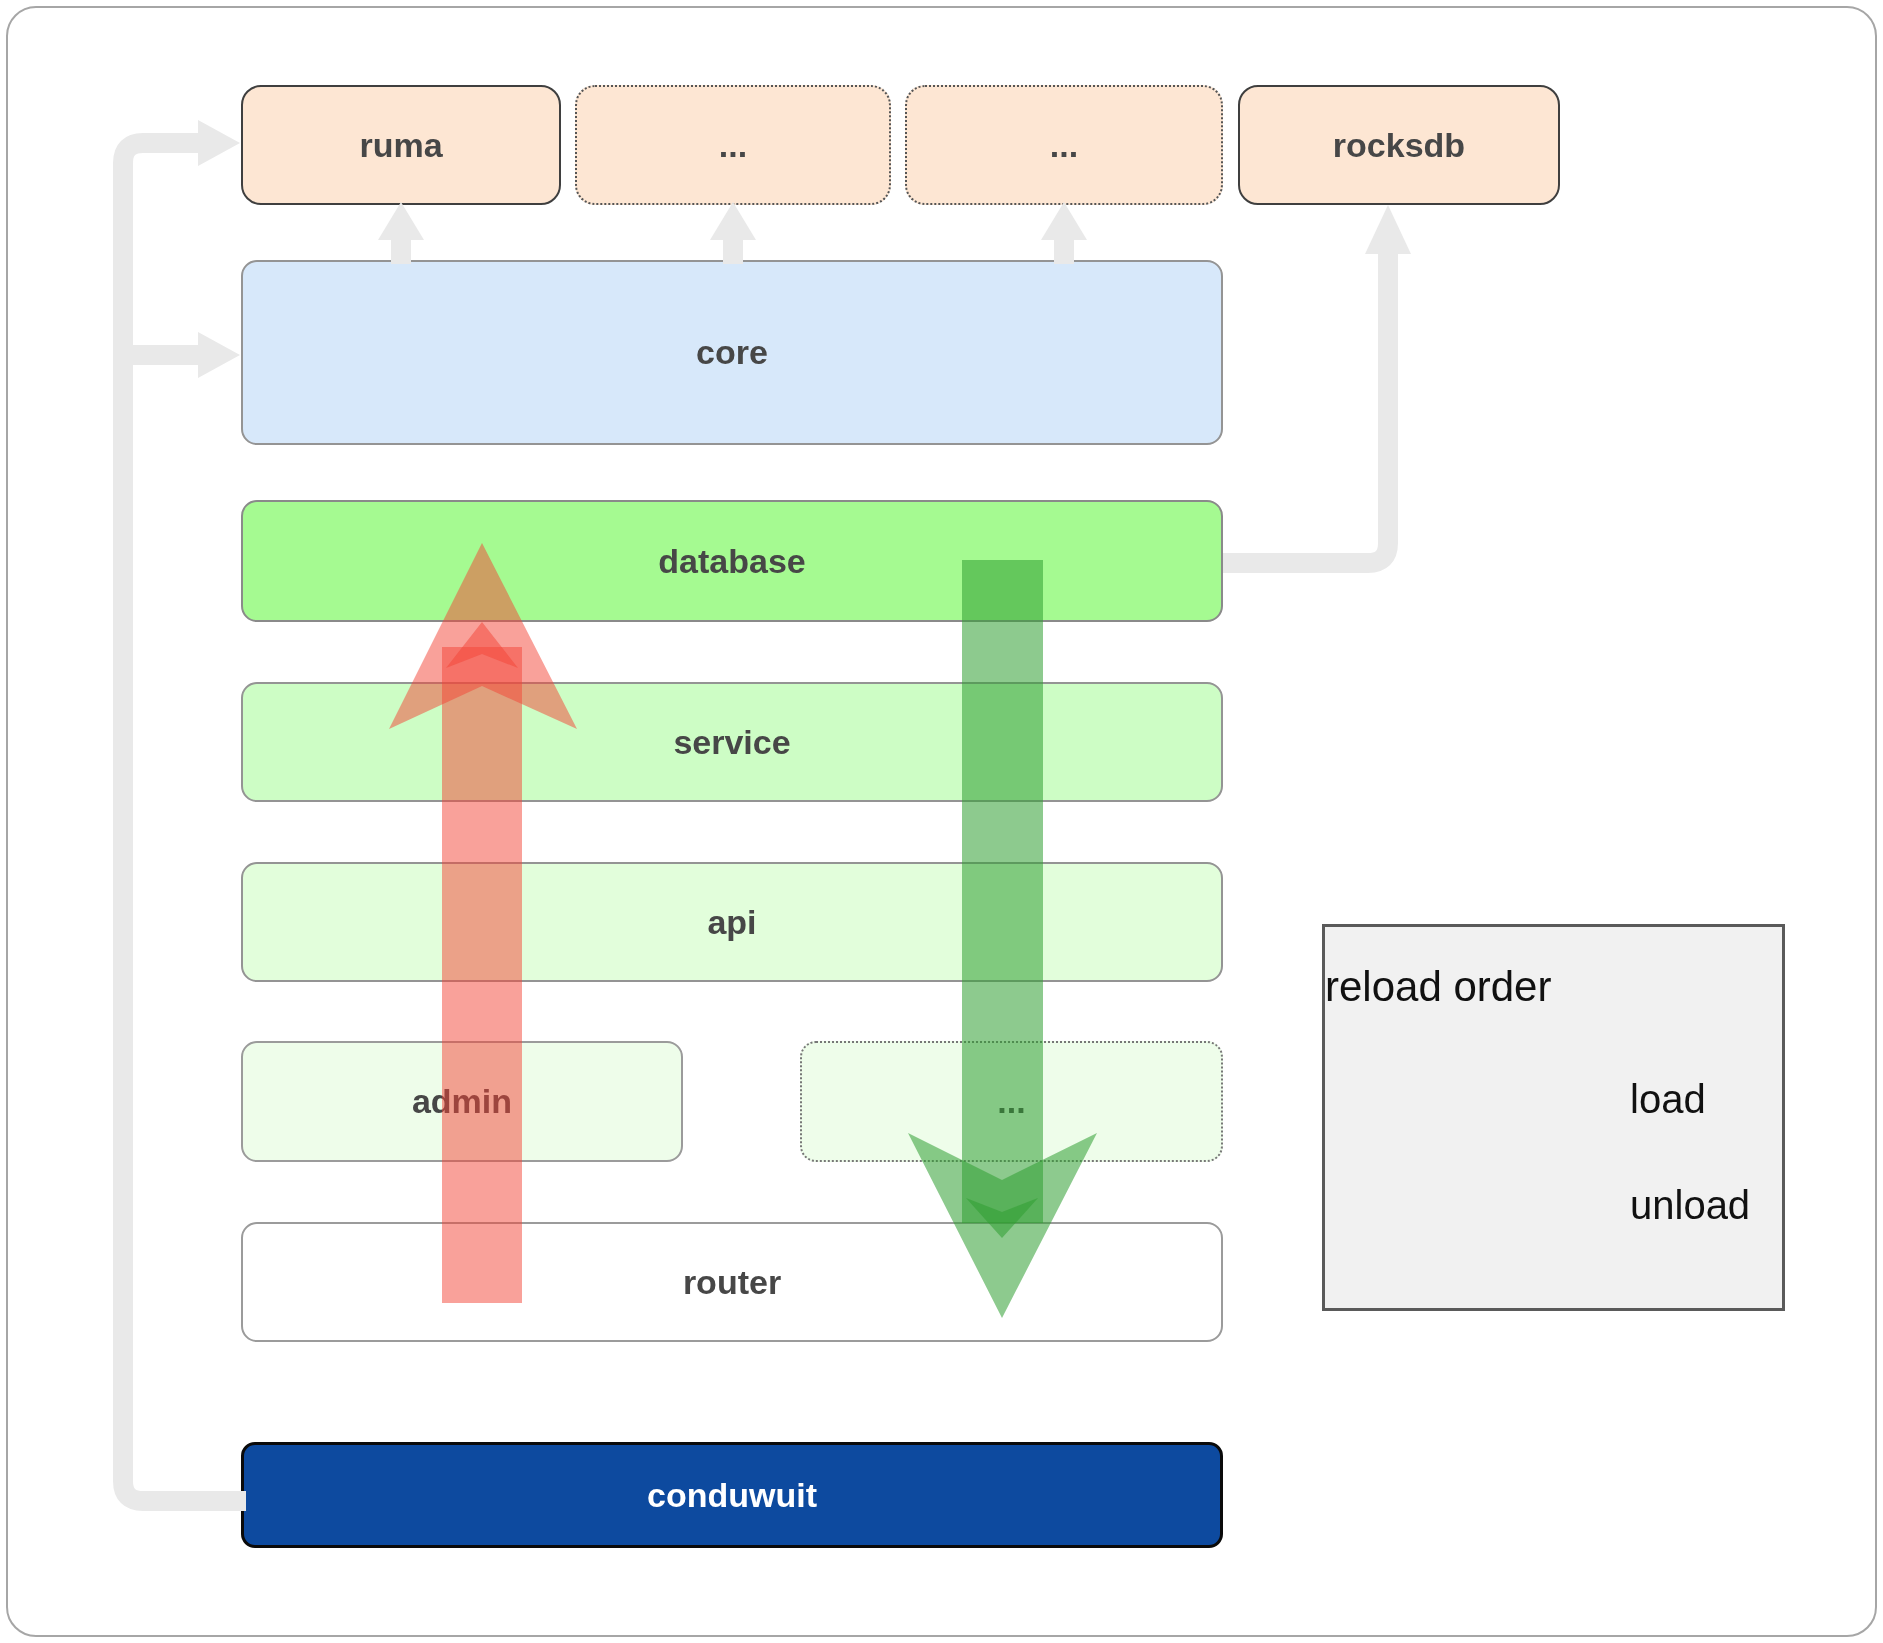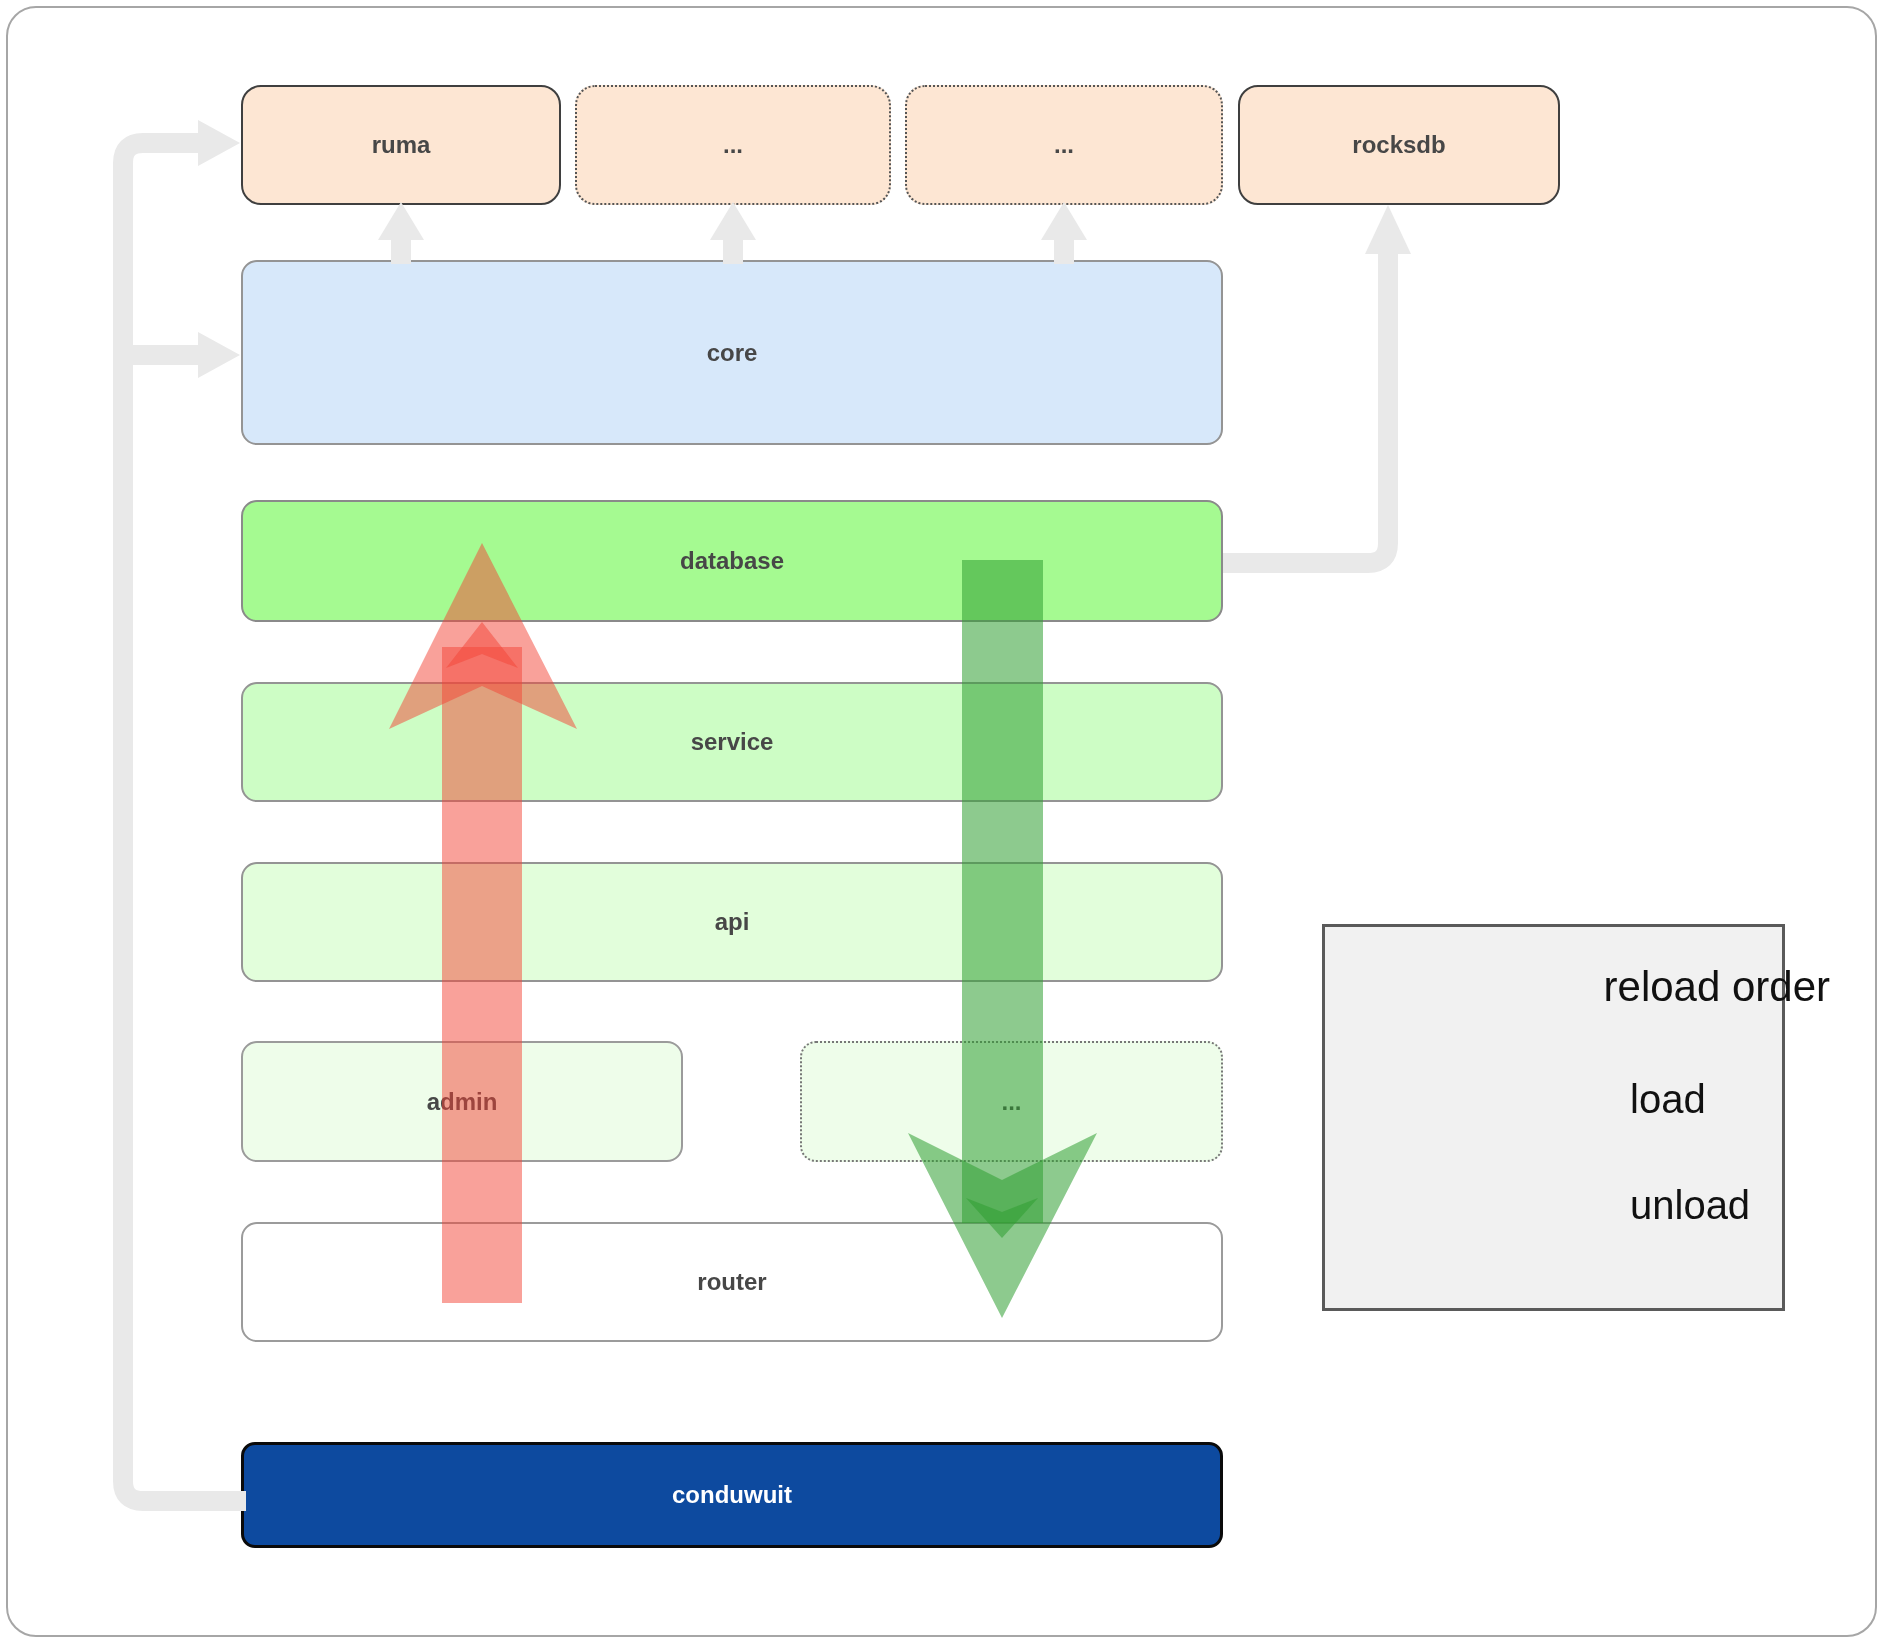--- a/index.html
+++ b/index.html
@@ -17,21 +17,21 @@
   .canvas{
     position:relative;width:1883px;height:1643px;background:#ffffff;overflow:hidden;
     font-family:"Liberation Sans","DejaVu Sans",sans-serif;
   }
   .frame{
     position:absolute;left:6px;top:6px;right:6px;bottom:6px;
     border:2px solid #a6a6a6;border-radius:30px;
   }
   .box{
     position:absolute;display:flex;align-items:center;justify-content:center;
-    font-size:24px;font-weight:600;color:var(--label);
+    font-size:34px;font-weight:600;color:var(--label);
     border:2px solid var(--box-border);border-radius:16px;box-sizing:border-box;
     background:#fff;
   }
   .top-box{border-radius:20px;border-color:var(--peach-border);background:var(--peach);}
   .top-box.dotted{border:2px dotted var(--dotted-border);}
   .core{background:var(--blue);}
   .database{background:var(--db-green);border-color:#8a8a8a;}
   .service{background:var(--service-green);}
   .api{background:var(--api-green);align-items:center;}
   .admin{background:var(--admin-green);border-color:#9b9b9b;}
@@ -40,22 +40,22 @@
   .conduwuit{
     background:var(--navy);border:3px solid var(--navy-border);border-radius:14px;
     color:#ffffff;font-weight:700;
   }
   svg.overlay{position:absolute;left:0;top:0;pointer-events:none;}
   .legend{
     position:absolute;left:1322px;top:924px;width:463px;height:387px;
     background:var(--legend-bg);border:3px solid var(--legend-border);box-sizing:border-box;
   }
   .legend-title{
-    position:absolute;left:0;top:36px;width:100%;text-align:right;
-    font-size:42px;color:#111;font-weight:400;padding-left:48px;
+    position:absolute;left:0;top:36px;width:100%;text-align:left;
+    font-size:42px;color:#111;font-weight:400;
   }
   .legend-label{
     position:absolute;font-size:40px;color:#111;
     transform:translateY(-50%);
     text-align:right;
   }
   .legend-label.load{left:305px;top:172px;}
   .legend-label.unload{left:305px;top:278px;}
 </style>
 </head>

